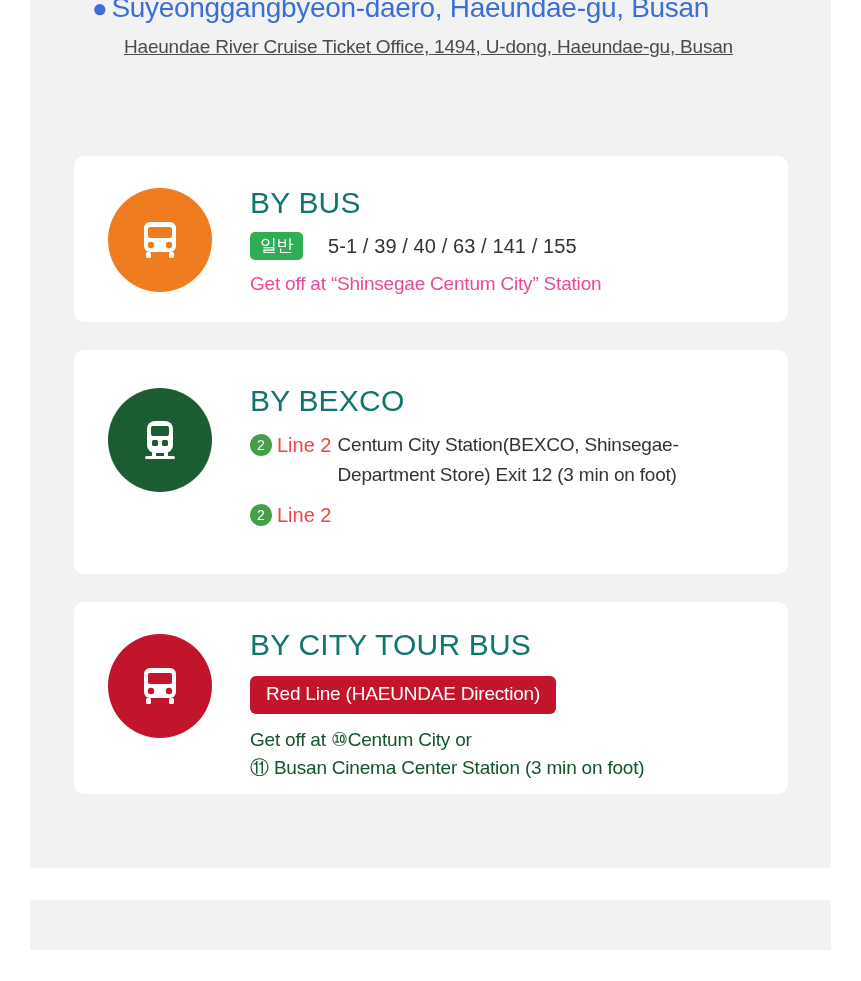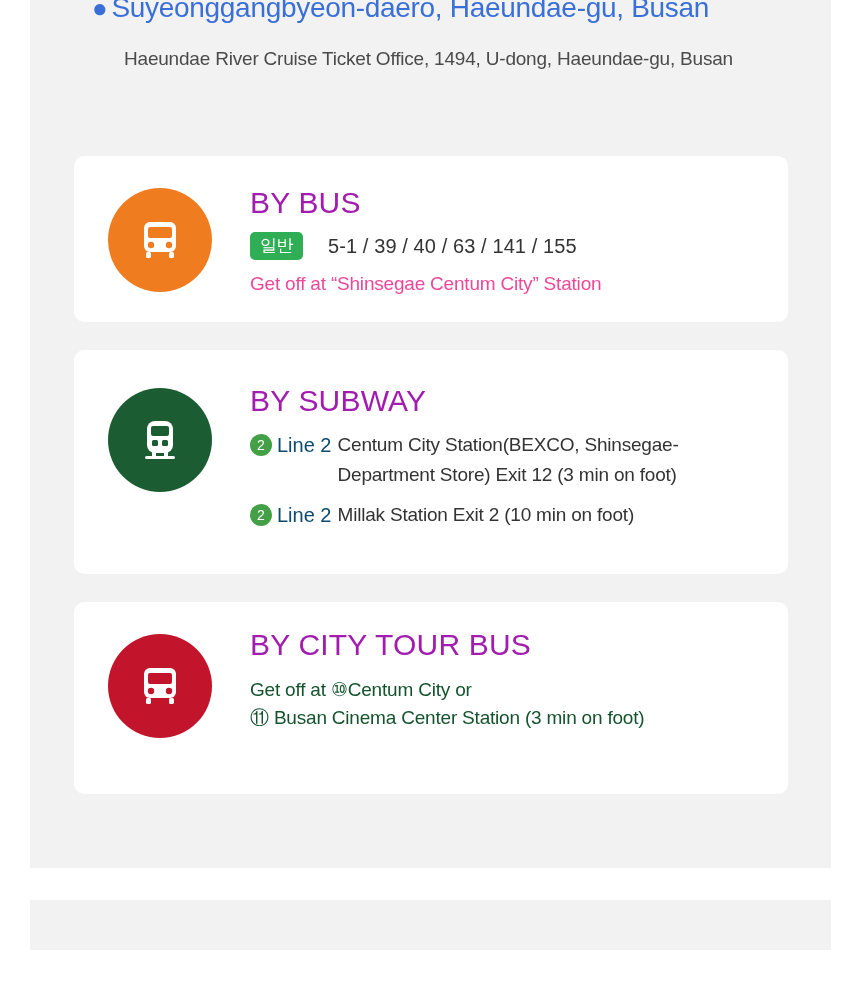--- a/index.html
+++ b/index.html
@@ -48,27 +48,28 @@
     line-height: 40px;
     letter-spacing: -0.3px;
     white-space: nowrap;
   }
   .address-main .pin {
     color: #3a6fd8;
     font-size: 26px;
     margin-right: 4px;
   }
   .address-sub {
-    margin-top: 16px;
+    margin-top: 4px;
     margin-left: 32px;
     color: #4a4a4a;
     font-size: 19px;
     line-height: 29px;
     letter-spacing: -0.2px;
     max-width: 620px;
+    text-decoration: underline;
   }
 
   
   .card {
     position: absolute;
     left: 74px;
     width: 714px;
     background: #ffffff;
     border-radius: 10px;
   }
@@ -93,21 +94,21 @@
   .card-body {
     position: absolute;
     left: 176px;
     right: 20px;
   }
   #card-bus .card-body { top: 28px; }
   #card-subway .card-body { top: 32px; }
   #card-citytour .card-body { top: 24px; }
 
   .card-title {
-    color: #a21caf;
+    color: #0f766e;
     font-size: 30px;
     line-height: 38px;
     letter-spacing: 0.2px;
     font-weight: 400;
   }
 
   .bus-line {
     margin-top: 10px;
     display: flex;
     align-items: center;
@@ -148,21 +149,21 @@
     border-radius: 50%;
     background: #43a047;
     color: #ffffff;
     font-size: 14px;
     line-height: 22px;
     text-align: center;
     margin-top: 4px;
     margin-right: 5px;
   }
   .line-name {
-    color: #0c4a6e;
+    color: #ef4444;
     font-size: 20px;
     line-height: 30px;
     margin-right: 6px;
     flex: 0 0 auto;
   }
   .subway-text {
     color: #333333;
     font-size: 19px;
     line-height: 30px;
     letter-spacing: -0.2px;
@@ -230,52 +231,52 @@
         <rect x="14" y="8" width="26" height="32" rx="8" fill="#ffffff"></rect>
         <rect x="18" y="13" width="18" height="10" rx="2" fill="#1c5c32"></rect>
         <rect x="19" y="27" width="6" height="6" rx="1.5" fill="#1c5c32"></rect>
         <rect x="29" y="27" width="6" height="6" rx="1.5" fill="#1c5c32"></rect>
         <rect x="12" y="43" width="30" height="3" rx="1.5" fill="#ffffff"></rect>
         <rect x="19" y="39" width="4" height="5" fill="#ffffff"></rect>
         <rect x="31" y="39" width="4" height="5" fill="#ffffff"></rect>
       </svg>
     </div>
     <div class="card-body">
-      <div class="card-title">BY SUBWAY</div>
+      <div class="card-title">BY BEXCO</div>
 
       <div class="subway-row">
         <span class="line-badge">2</span>
         <span class="line-name">Line 2</span>
         <span class="subway-text">
           <span>Centum City Station(BEXCO, Shinsegae-</span>
           <span class="indent2">Department Store) Exit 12 (3 min on foot)</span>
         </span>
       </div>
 
       <div class="subway-row">
         <span class="line-badge">2</span>
         <span class="line-name">Line 2</span>
-        <span class="subway-text">Millak Station Exit 2 (10 min on foot)</span>
       </div>
     </div>
   </div>
 
   <div class="card" id="card-citytour">
     <div class="circle">
       <svg width="54" height="54" viewBox="0 0 54 54" aria-hidden="true">
         <rect x="11" y="9" width="32" height="30" rx="6" fill="#ffffff"></rect>
         <rect x="15" y="14" width="24" height="11" rx="2" fill="#c2142a"></rect>
         <circle cx="18" cy="32" r="3.2" fill="#c2142a"></circle>
         <circle cx="36" cy="32" r="3.2" fill="#c2142a"></circle>
         <rect x="13" y="39" width="5" height="6" rx="1.6" fill="#ffffff"></rect>
         <rect x="36" y="39" width="5" height="6" rx="1.6" fill="#ffffff"></rect>
       </svg>
     </div>
     <div class="card-body">
       <div class="card-title">BY CITY TOUR BUS</div>
+      <div class="red-pill">Red Line (HAEUNDAE Direction)</div>
       <div class="tour-note">
         <span>Get off at ⑩Centum City or</span><br>
         <span>⑪ Busan Cinema Center Station (3 min on foot)</span>
       </div>
     </div>
   </div>
 
 </div>
 
 </body></html>

